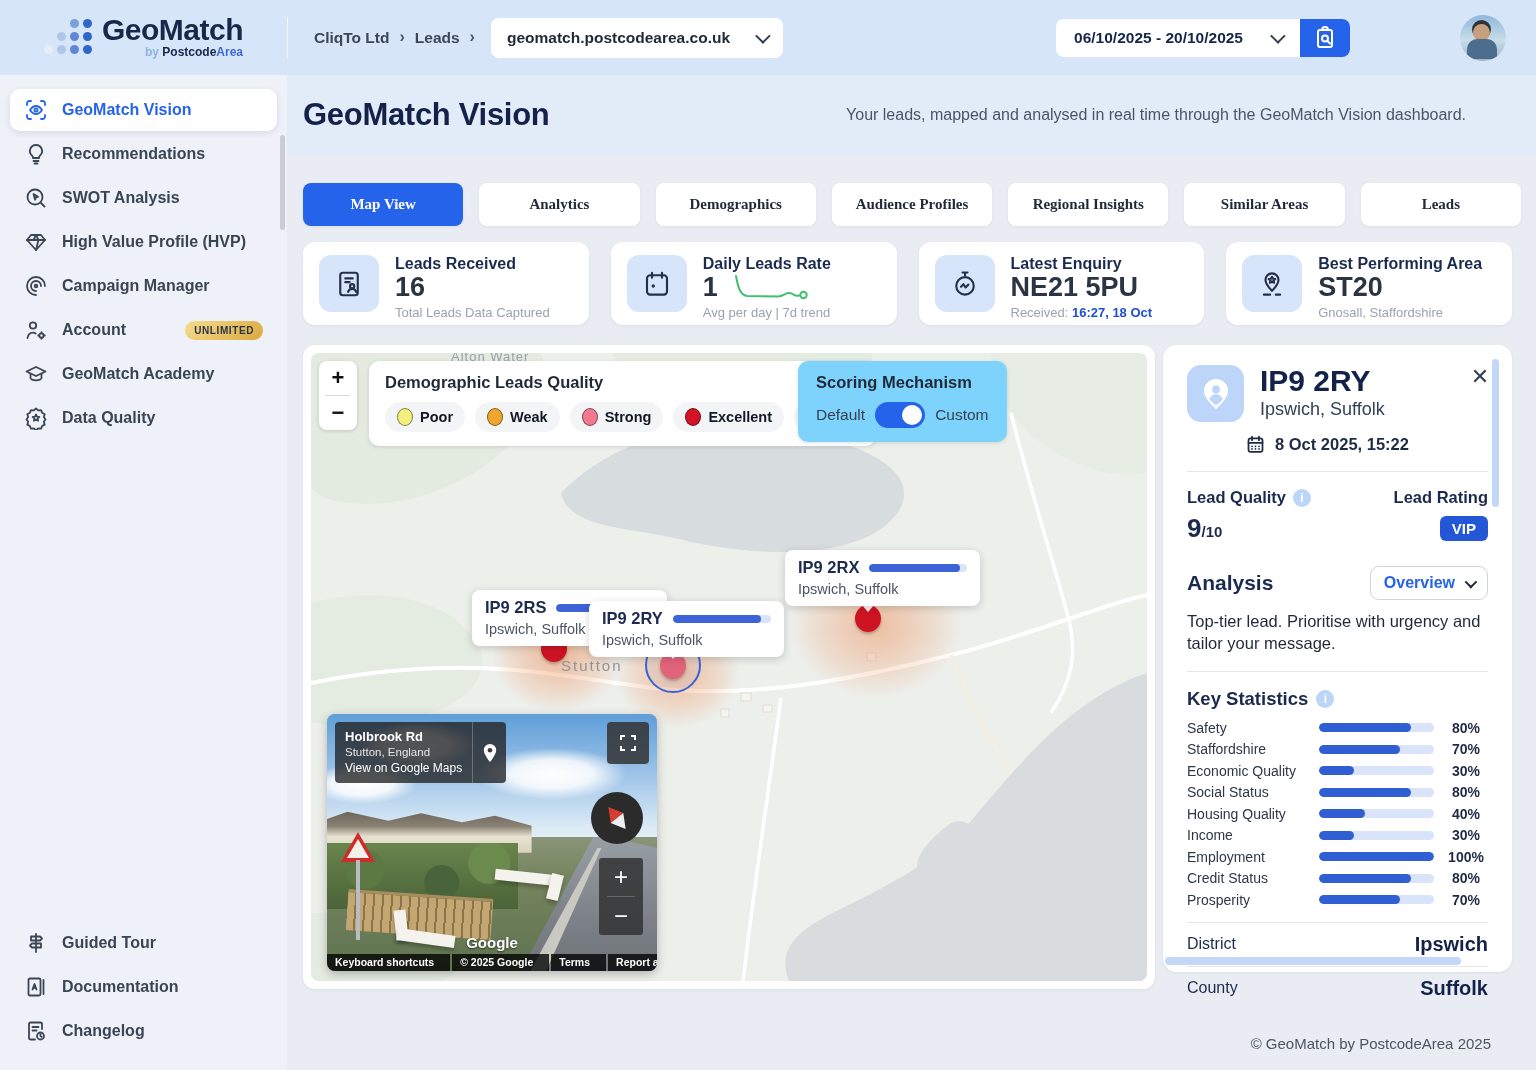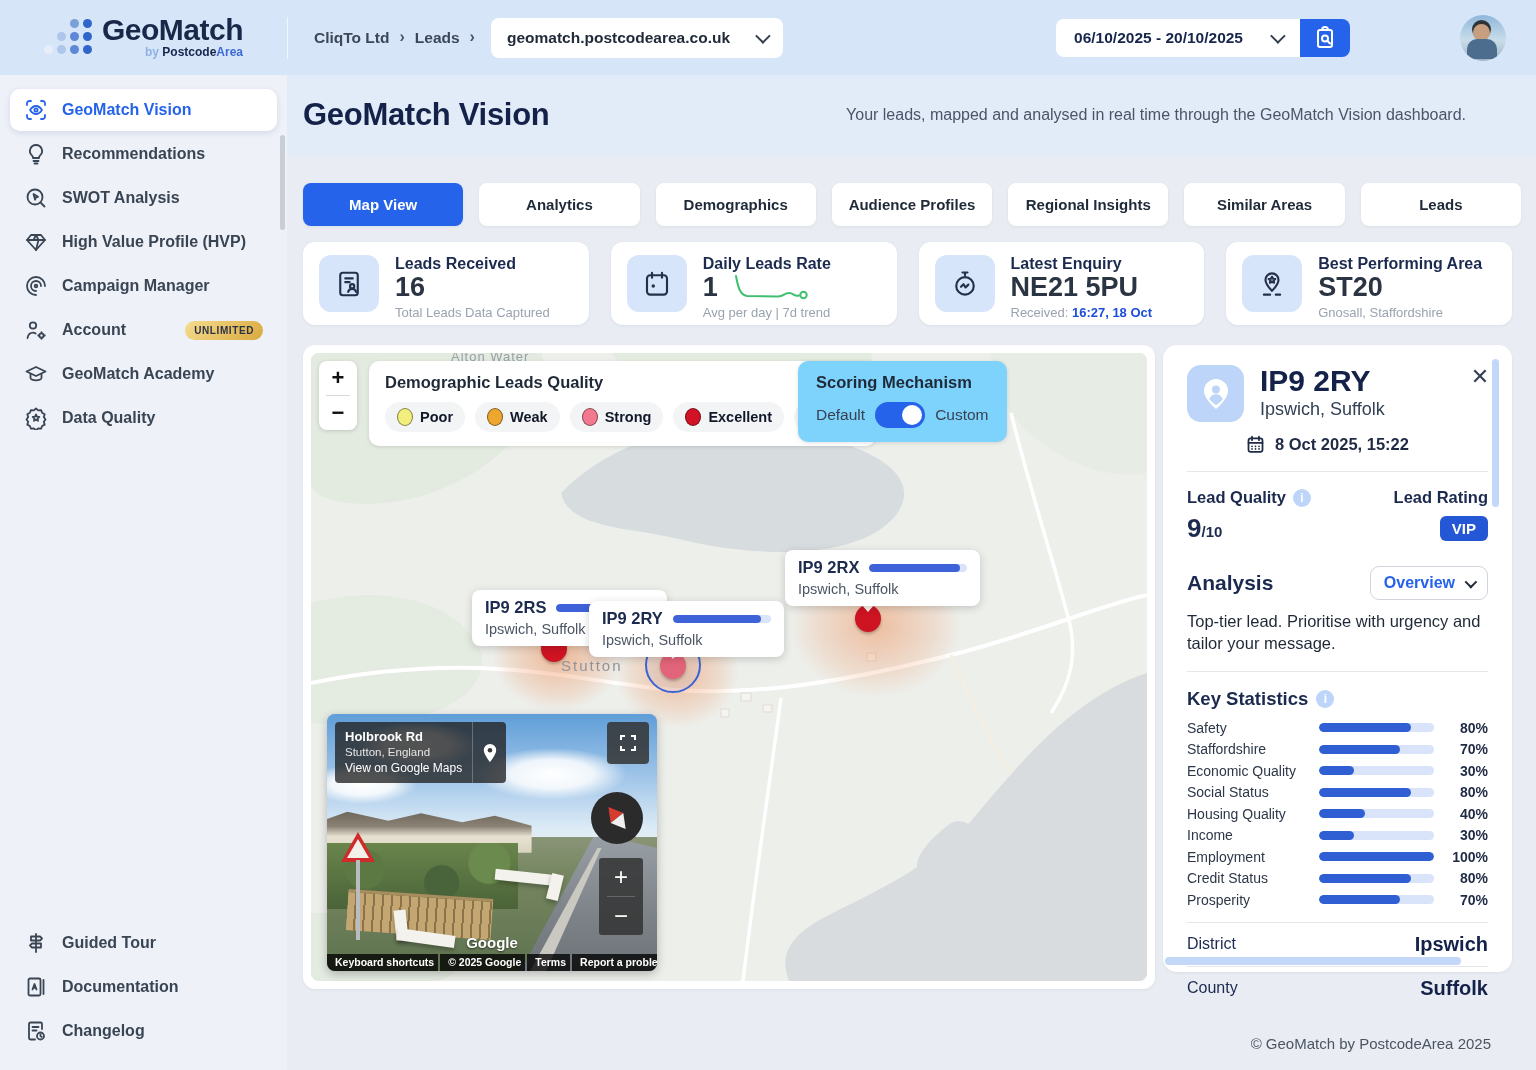--- a/index.html
+++ b/index.html
@@ -39,21 +39,21 @@
   .side-item.active svg { stroke:#2563eb; }
   .side-badge { margin-left:auto; background:linear-gradient(135deg,#f6dc8e,#d9a93f); color:#2a3347; font-size:10px; font-weight:800; letter-spacing:.6px; border-radius:10px; padding:4px 9px; }
   .side-spacer { flex:1; }
   .side-scrollthumb { position:absolute; right:2px; top:60px; width:5px; height:95px; border-radius:3px; background:#c8cdd6; }
 
   
   .main { position:absolute; top:75px; left:287px; width:1249px; height:995px; }
   .page-head { height:80px; background:#e2ebf8; display:flex; align-items:center; padding:0 70px 0 16px; }
   .page-title { font-size:31px; font-weight:800; color:#14224a; letter-spacing:-0.3px; }
   .page-subtitle { margin-left:auto; font-size:16px; color:#4a5568; }
-  .tabs { display:flex; gap:16px; padding:28px 15px 0 16px; }
+  .tabs { display:flex; gap:16px; padding:28px 15px 0 16px;font-family:Liberation Serif, serif; }
   .tab { flex:1; height:43px; border:none; border-radius:8px; background:#fff; color:#1f2937; font-size:15px; font-weight:600; font-family:inherit; cursor:pointer; box-shadow:0 1px 3px rgba(30,50,100,.07); }
   .tab.active { background:#2563eb; color:#fff; }
 
   .stat-row { display:flex; gap:22px; padding:16px 24px 4px 16px; }
   .stat-card { flex:1; background:#fff; border-radius:12px; padding:13px 16px; display:flex; gap:16px; box-shadow:0 1px 3px rgba(30,50,100,.07); height:83px; }
   .stat-tile { width:60px; height:57px; border-radius:12px; background:#d7e5fb; display:flex; align-items:center; justify-content:center; flex:0 0 60px; }
   .stat-tile svg { stroke:#243049; fill:none; stroke-width:1.7; stroke-linecap:round; stroke-linejoin:round; }
   .stat-body { min-width:0; }
   .stat-label { font-size:16px; font-weight:700; color:#1b2a4e; }
   .stat-value { font-size:27px; font-weight:800; color:#2b3442; line-height:1.1; display:flex; align-items:center; gap:14px; }
@@ -120,21 +120,21 @@
   .sv-fs { position:absolute; right:8px; top:8px; width:42px; height:42px; background:rgba(50,50,50,.85); border:none; border-radius:4px; cursor:pointer; z-index:3; display:flex; align-items:center; justify-content:center; }
   .sv-compass { position:absolute; right:14px; top:78px; width:52px; height:52px; border-radius:50%; background:#2b2b2b; z-index:3; display:flex; align-items:center; justify-content:center; cursor:pointer; }
   .sv-needle { width:16px; height:28px; position:relative; transform:rotate(-38deg); }
   .sv-needle:before { content:""; position:absolute; left:0; top:0; border-left:8px solid transparent; border-right:8px solid transparent; border-bottom:14px solid #d63c2f; }
   .sv-needle:after { content:""; position:absolute; left:0; top:14px; border-left:8px solid transparent; border-right:8px solid transparent; border-top:14px solid #f0f0f0; }
   .sv-zoom { position:absolute; right:14px; bottom:36px; width:44px; background:rgba(50,50,50,.85); border-radius:3px; z-index:3; display:flex; flex-direction:column; align-items:center; }
   .sv-zoom button { width:44px; height:38px; background:none; border:none; color:#fff; font-size:24px; cursor:pointer; font-family:inherit; line-height:1; }
   .sv-zoom .zsep { width:28px; height:1px; background:#666; }
   .sv-google { position:absolute; left:50%; transform:translateX(-50%); bottom:20px; color:#fff; font-size:15px; font-weight:600; text-shadow:0 1px 2px rgba(0,0,0,.6); z-index:3; }
   .sv-bar { position:absolute; left:0; right:0; bottom:0; height:17px; display:flex; gap:2px; z-index:3; }
-  .sv-bar span { background:rgba(0,0,0,.78); color:#fff; font-size:10.5px; font-weight:700; padding:2px 4px 0 8px; white-space:nowrap; }
+  .sv-bar span { background:rgba(0,0,0,.78); color:#fff; font-size:10.5px; font-weight:700; padding:2px 16px 0 8px; white-space:nowrap; }
   .sv-bar span.grow { flex:1; }
 
   
   .detail { width:349px; height:627px; background:#fff; border-radius:14px; padding:20px 24px 16px 24px; box-shadow:0 1px 3px rgba(30,50,100,.07); position:relative; }
   .d-head { display:flex; gap:16px; }
   .d-tile { width:57px; height:57px; border-radius:14px; background:#bcd5f8; display:flex; align-items:center; justify-content:center; flex:0 0 57px; }
   .d-code { font-size:30px; font-weight:800; color:#14224a; line-height:1.05; }
   .d-place { font-size:18px; color:#334155; margin-top:2px; }
   .d-close { position:absolute; right:20px; top:20px; width:24px; height:24px; border:none; background:none; font-size:22px; color:#374151; cursor:pointer; line-height:1; font-family:inherit; }
   .d-date { display:flex; align-items:center; gap:9px; margin:12px 0 0 58px; font-size:16.5px; font-weight:700; color:#1f2a44; }
@@ -149,21 +149,21 @@
   .d-analysis-row { display:flex; justify-content:space-between; align-items:center; margin-top:22px; }
   .d-analysis-title { font-size:21px; font-weight:800; color:#1b2a4e; }
   .overview-btn { display:flex; align-items:center; gap:10px; background:#fff; border:1px solid #d1d5db; border-radius:9px; padding:7px 13px; font-size:16px; font-weight:700; color:#2563eb; font-family:inherit; cursor:pointer;text-align:right; }
   .overview-btn .chev { border-color:#1f2937; width:9px; height:9px; }
   .d-text { font-size:16.5px; color:#1f2937; line-height:1.35; margin-top:10px; }
   .ks-title { font-size:18.5px; font-weight:800; color:#1b2a4e; display:flex; align-items:center; gap:8px; margin-bottom:10px; }
   .ks-row { display:grid; grid-template-columns:122px 1fr 44px; align-items:center; gap:10px; margin-bottom:5.5px; }
   .ks-label { font-size:14px; color:#2d3748; white-space:nowrap; }
   .ks-track { height:9px; border-radius:5px; background:#d9e4fa; overflow:hidden; }
   .ks-fill { height:9px; border-radius:5px; background:#2f5fd3; }
-  .ks-val { font-size:14px; font-weight:800; color:#1f2a44; text-align:right; }
+  .ks-val { font-size:14px; font-weight:800; color:#1f2a44; text-align:center; }
   .d-row { display:flex; justify-content:space-between; align-items:center; padding:10px 0; border-top:1px solid #e5e7eb; }
   .d-row-label { font-size:16px; color:#1b2a4e; }
   .d-row-val { font-size:20px; font-weight:800; color:#14224a; }
   .d-vscroll { position:absolute; right:13px; top:14px; width:7px; height:148px; border-radius:4px; background:#c3d8f8; cursor:pointer; }
   .d-hscroll { position:absolute; left:2px; bottom:7px; width:296px; height:8px; border-radius:4px; background:#c3d8f8; cursor:pointer; }
 
   .main-footer { position:absolute; right:45px; bottom:18px; font-size:15px; color:#4b5563; }
 </style>
 </head>
 <body>

